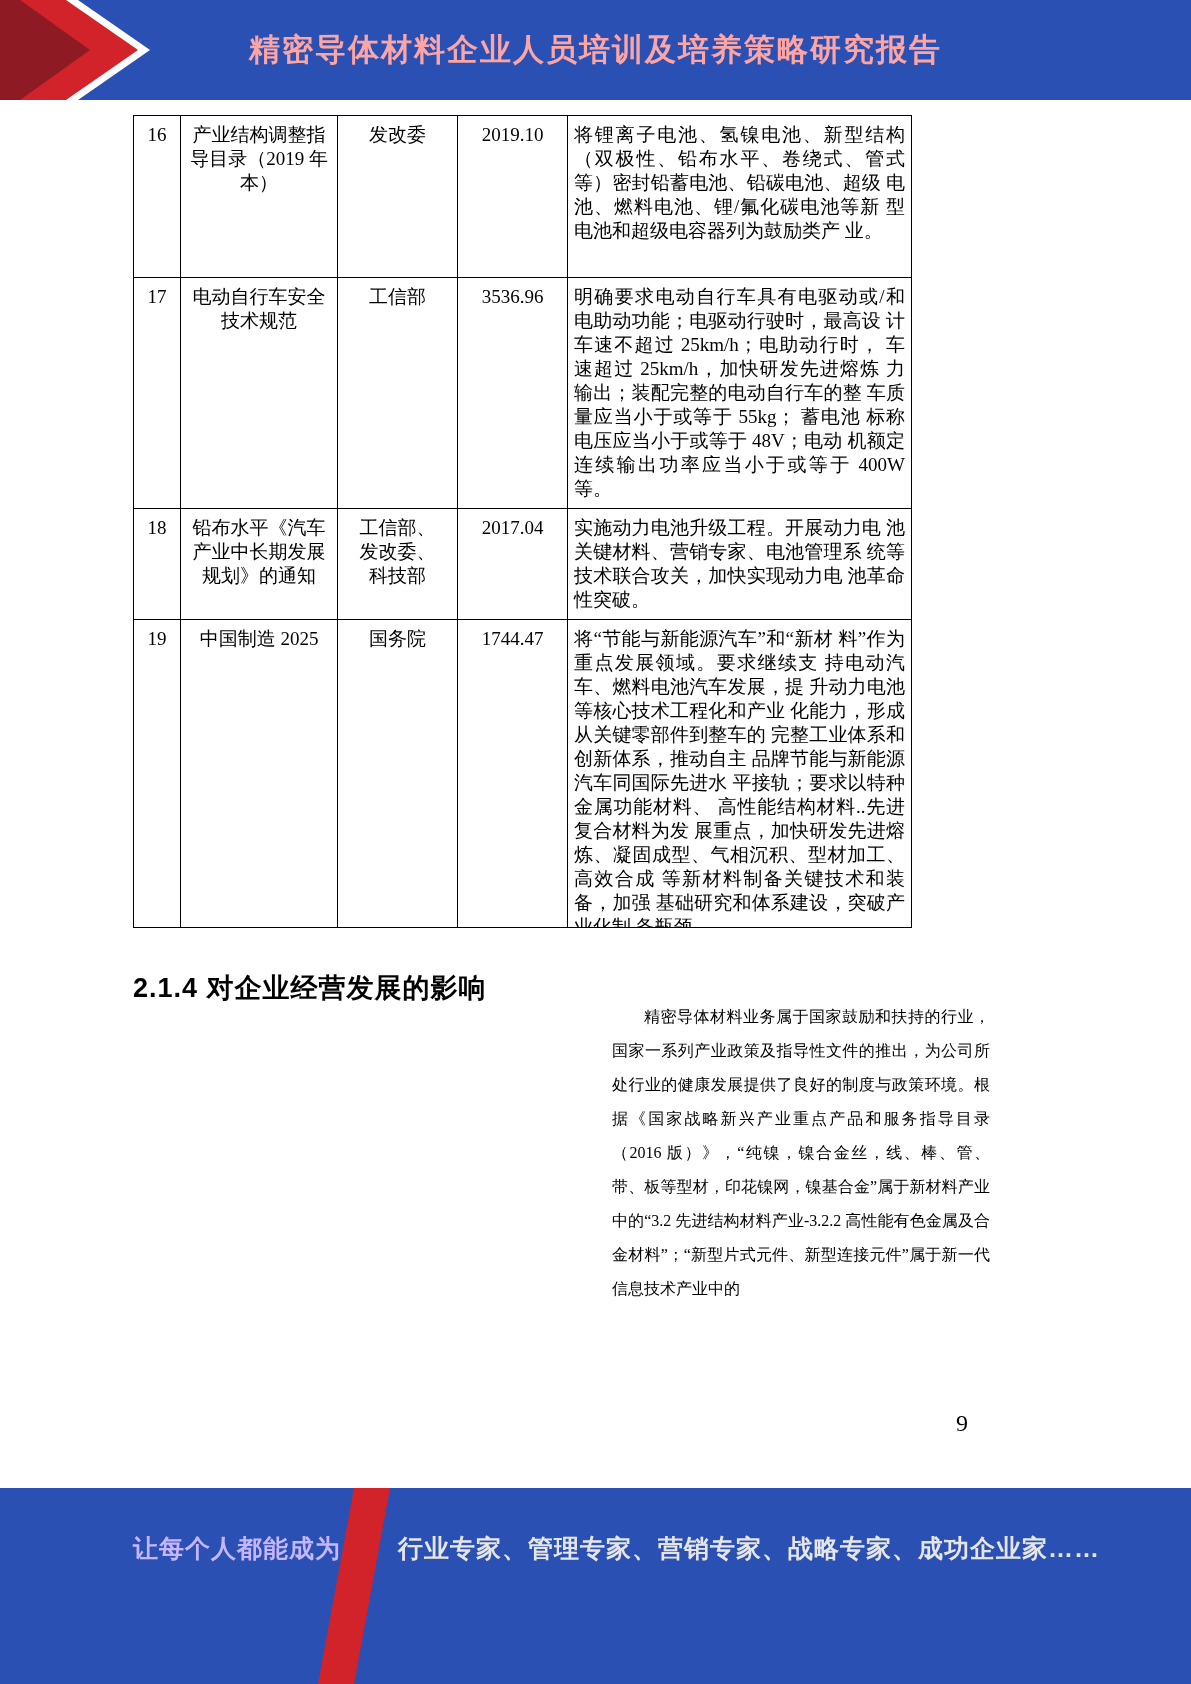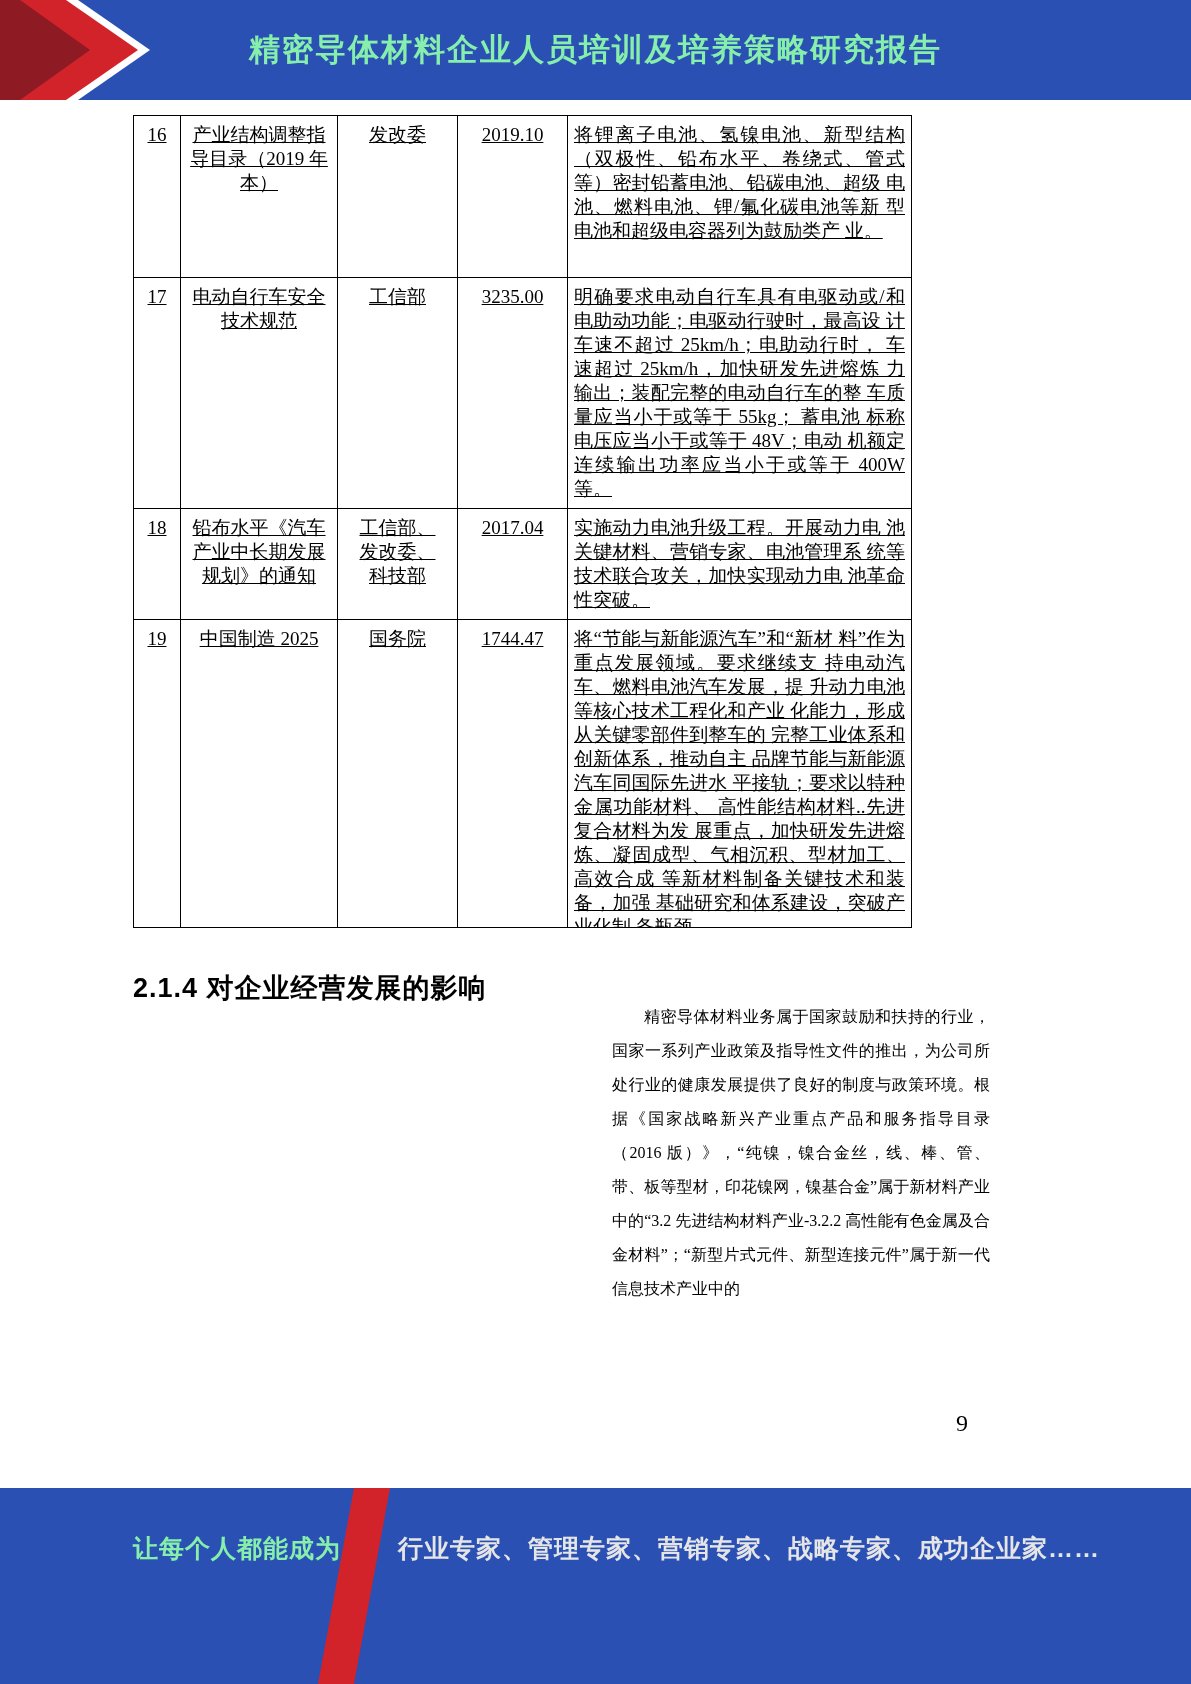--- a/index.html
+++ b/index.html
@@ -5,35 +5,35 @@
   html,body{margin:0;padding:0;}
   body{
     width:1191px;height:1684px;position:relative;background:#ffffff;
     font-family:"Liberation Serif","DejaVu Serif",serif;color:#000;overflow:hidden;
   }
 
   
   .header{position:absolute;left:0;top:0;width:1191px;height:100px;background:#2b50b4;}
   .header-title{
     position:absolute;left:0;top:0;width:100%;height:100px;line-height:100px;
-    text-align:center;color:#86efac;font-family:"Liberation Sans",sans-serif;
+    text-align:center;color:#fca5a5;font-family:"Liberation Sans",sans-serif;
     font-weight:700;font-size:31px;letter-spacing:2px;
   }
   .deco{position:absolute;left:0;top:0;width:160px;height:100px;}
   .chev{position:absolute;left:0;top:0;height:100px;}
   .chev-white{width:150px;background:#ffffff;clip-path:polygon(0 0,78px 0,150px 50%,78px 100%,0 100%);}
   .chev-red{width:138px;background:#d2232a;clip-path:polygon(0 0,66px 0,138px 50%,66px 100%,0 100%);}
   .chev-dark{width:90px;background:#8e1a24;clip-path:polygon(0 0,20px 0,90px 50%,20px 100%,0 100%);}
 
   
   .table-wrap{
     position:absolute;left:133px;top:115px;width:779px;height:812px;
     overflow:hidden;border-bottom:1px solid #000;
   }
-  table.policy{width:100%;border-collapse:collapse;table-layout:fixed;text-decoration:underline;}
+  table.policy{width:100%;border-collapse:collapse;table-layout:fixed;}
   table.policy td{
     border:1px solid #000;vertical-align:top;font-size:19px;line-height:24px;padding:7px 6px;
   }
   .c-no,.c-name,.c-agency,.c-date{text-align:center;}
   .c-name{line-height:28px;}
   .c-agency{white-space:pre-line;line-height:28px;}
   .c-date{line-height:28px;}
   .c-content{text-align:justify;padding-left:9px;padding-right:9px;}
   .row-16{height:162px;}
   .row-17{height:228px;}
@@ -46,21 +46,21 @@
   }
   .body-paragraph{
     position:absolute;left:612px;top:1000px;width:378px;
     font-size:16px;line-height:34px;text-align:justify;text-indent:2em;
   }
   .page-number{position:absolute;left:956px;top:1410px;font-size:24px;}
 
   
   .footer{position:absolute;left:0;bottom:0;width:1191px;height:196px;background:#2b50b4;}
   .footer-left{
-    position:absolute;left:133px;top:44px;color:#86efac;
+    position:absolute;left:133px;top:44px;color:#c4b5fd;
     font-family:"Liberation Sans",sans-serif;font-weight:700;font-size:25px;letter-spacing:1px;
   }
   .footer-divider{
     position:absolute;left:318px;top:0;width:72px;height:196px;background:#d2232a;
     clip-path:polygon(36px 0,72px 0,36px 196px,0 196px);
   }
   .footer-right{
     position:absolute;left:398px;top:44px;color:#e5e5e5;
     font-family:"Liberation Sans",sans-serif;font-weight:700;font-size:25px;letter-spacing:1px;
   }
@@ -93,21 +93,21 @@
           <td class="c-no">16</td>
           <td class="c-name">产业结构调整指导目录（2019 年本）</td>
           <td class="c-agency">发改委</td>
           <td class="c-date">2019.10</td>
           <td class="c-content">将锂离子电池、氢镍电池、新型结构 （双极性、铅布水平、卷绕式、管式 等）密封铅蓄电池、铅碳电池、超级 电池、燃料电池、锂/氟化碳电池等新 型电池和超级电容器列为鼓励类产 业。</td>
         </tr>
         <tr class="row-17">
           <td class="c-no">17</td>
           <td class="c-name">电动自行车安全技术规范</td>
           <td class="c-agency">工信部</td>
-          <td class="c-date">3235.00</td>
+          <td class="c-date">3536.96</td>
           <td class="c-content">明确要求电动自行车具有电驱动或/和 电助动功能；电驱动行驶时，最高设 计车速不超过 25km/h；电助动行时， 车速超过 25km/h，加快研发先进熔炼 力输出；装配完整的电动自行车的整 车质量应当小于或等于 55kg； 蓄电池 标称电压应当小于或等于 48V；电动 机额定连续输出功率应当小于或等于 400W 等。</td>
         </tr>
         <tr class="row-18">
           <td class="c-no">18</td>
           <td class="c-name">铅布水平《汽车产业中长期发展规划》的通知</td>
           <td class="c-agency">工信部、
 发改委、
 科技部</td>
           <td class="c-date">2017.04</td>
           <td class="c-content">实施动力电池升级工程。开展动力电 池关键材料、营销专家、电池管理系 统等技术联合攻关，加快实现动力电 池革命性突破。</td>

